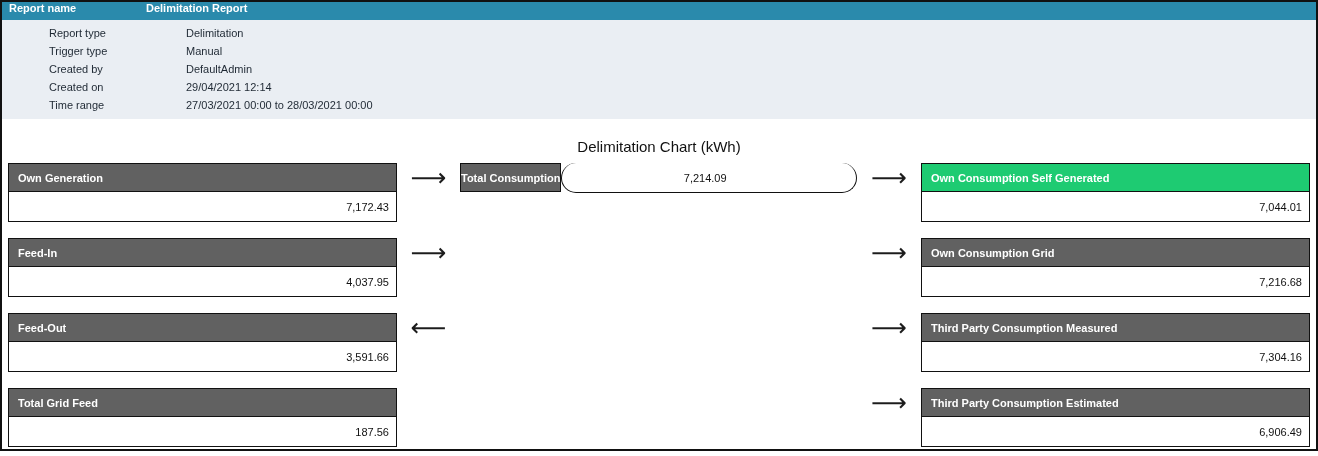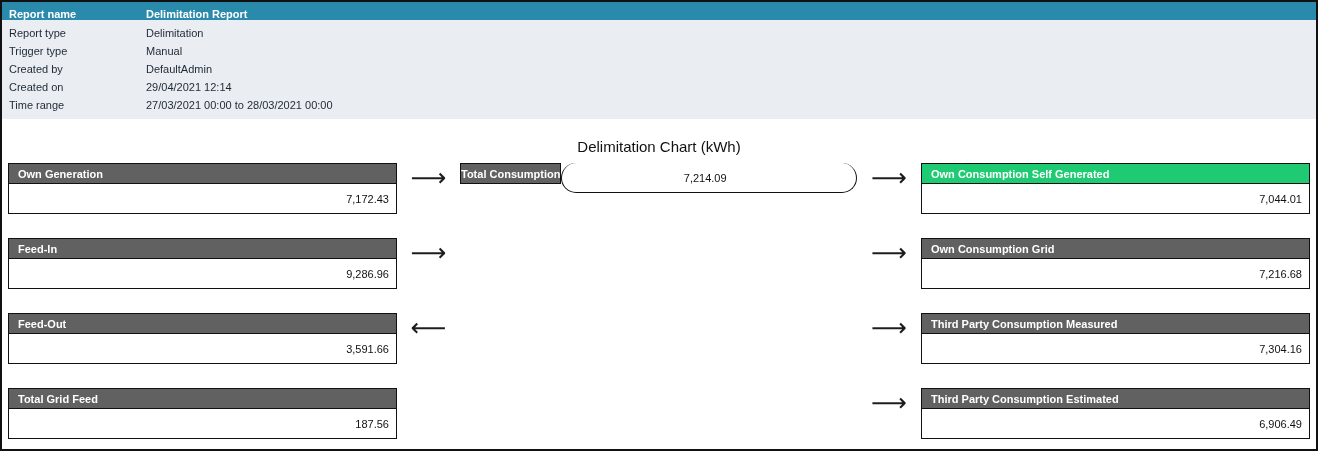--- a/index.html
+++ b/index.html
@@ -10,38 +10,38 @@
     --line:#111;
     --text:#1e2833;
   }
   *{box-sizing:border-box;margin:0;padding:0;}
   html,body{width:1318px;height:456px;background:#fff;font-family:"Liberation Sans",sans-serif;}
   .page{
     position:absolute;left:0;top:0;width:1318px;height:451px;
     border:2px solid var(--line);background:#fff;overflow:hidden;
   }
   
-  .info-header{display:flex;align-items:flex-end;height:18px;background:var(--teal);color:#fff;font-size:11px;font-weight:bold;}
+  .info-header{display:flex;align-items:flex-start;height:18px;background:var(--teal);color:#fff;font-size:11px;font-weight:bold;}
   .info-label-col{width:144px;padding-left:7px;}
   .info-body{background:var(--info-bg);padding:4px 0 5px 0;}
-  .info-row{display:flex;align-items:center;height:18px;font-size:11px;color:var(--text);}
+  .info-row{display:flex;align-items:center;height:18px;font-size:11px;color:var(--text);padding-left:40px;}
   .info-row .info-label-col{font-weight:400;}
   
   .chart-title{margin-top:19px;text-align:center;font-size:15px;color:#111;height:16px;}
   .chart-grid{
     display:grid;
     grid-template-columns:389px 63px 397px 64px 389px;
     grid-template-rows:59px 59px 59px 59px;
     row-gap:16px;
     padding:0 6px;
     margin-top:9px;
   }
   .box{grid-row:auto;}
   .box-header{
-    height:21px;background:var(--gray);border:1px solid var(--line);
+    height:29px;background:var(--gray);border:1px solid var(--line);
     color:#fff;font-size:11px;font-weight:bold;
     display:flex;align-items:center;padding-left:9px;
   }
   .box-header.green{background:var(--green);}
   .box-body{
     height:30px;background:#fff;border:1px solid var(--line);border-top:none;
     display:flex;align-items:center;justify-content:flex-end;
     font-size:11px;color:#111;padding-right:7px;
   }
   .center-box{grid-column:3;grid-row:1 / 5;display:flex;flex-direction:row;}
@@ -108,21 +108,21 @@
     <div class="arrow-cell col4 r1">
       <span class="arrow">⟶</span>
     </div>
     <div class="box col5 r1">
       <div class="box-header green">Own Consumption Self Generated</div>
       <div class="box-body">7,044.01</div>
     </div>
 
     <div class="box r2" style="grid-column:1">
       <div class="box-header">Feed-In</div>
-      <div class="box-body">9,286.96</div>
+      <div class="box-body">4,037.95</div>
     </div>
     <div class="arrow-cell col2 r2">
       <span class="arrow">⟶</span>
     </div>
     <div class="arrow-cell col4 r2">
       <span class="arrow">⟶</span>
     </div>
     <div class="box col5 r2">
       <div class="box-header">Own Consumption Grid</div>
       <div class="box-body">7,216.68</div>

